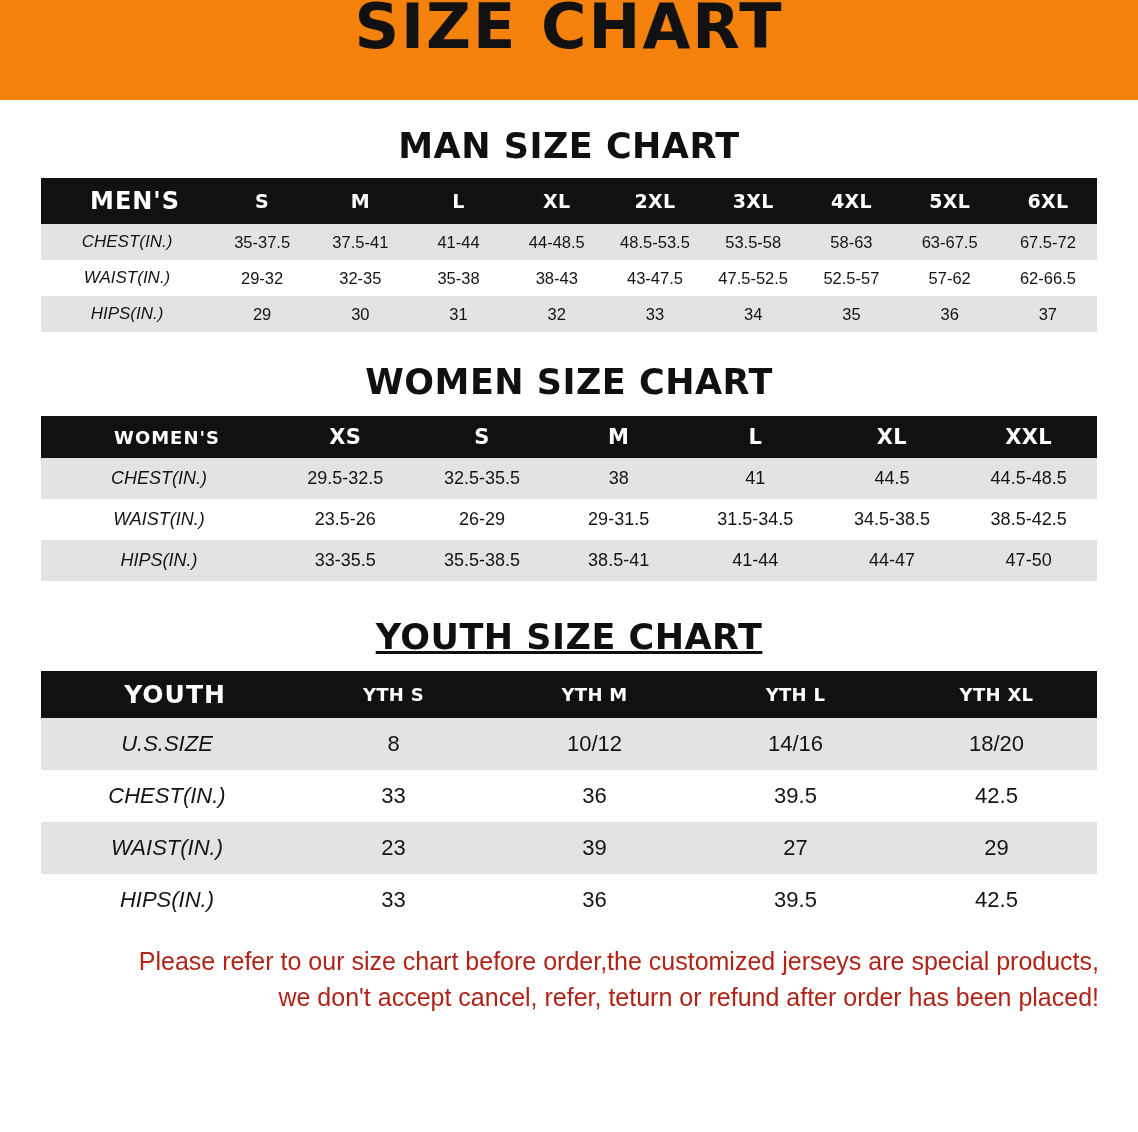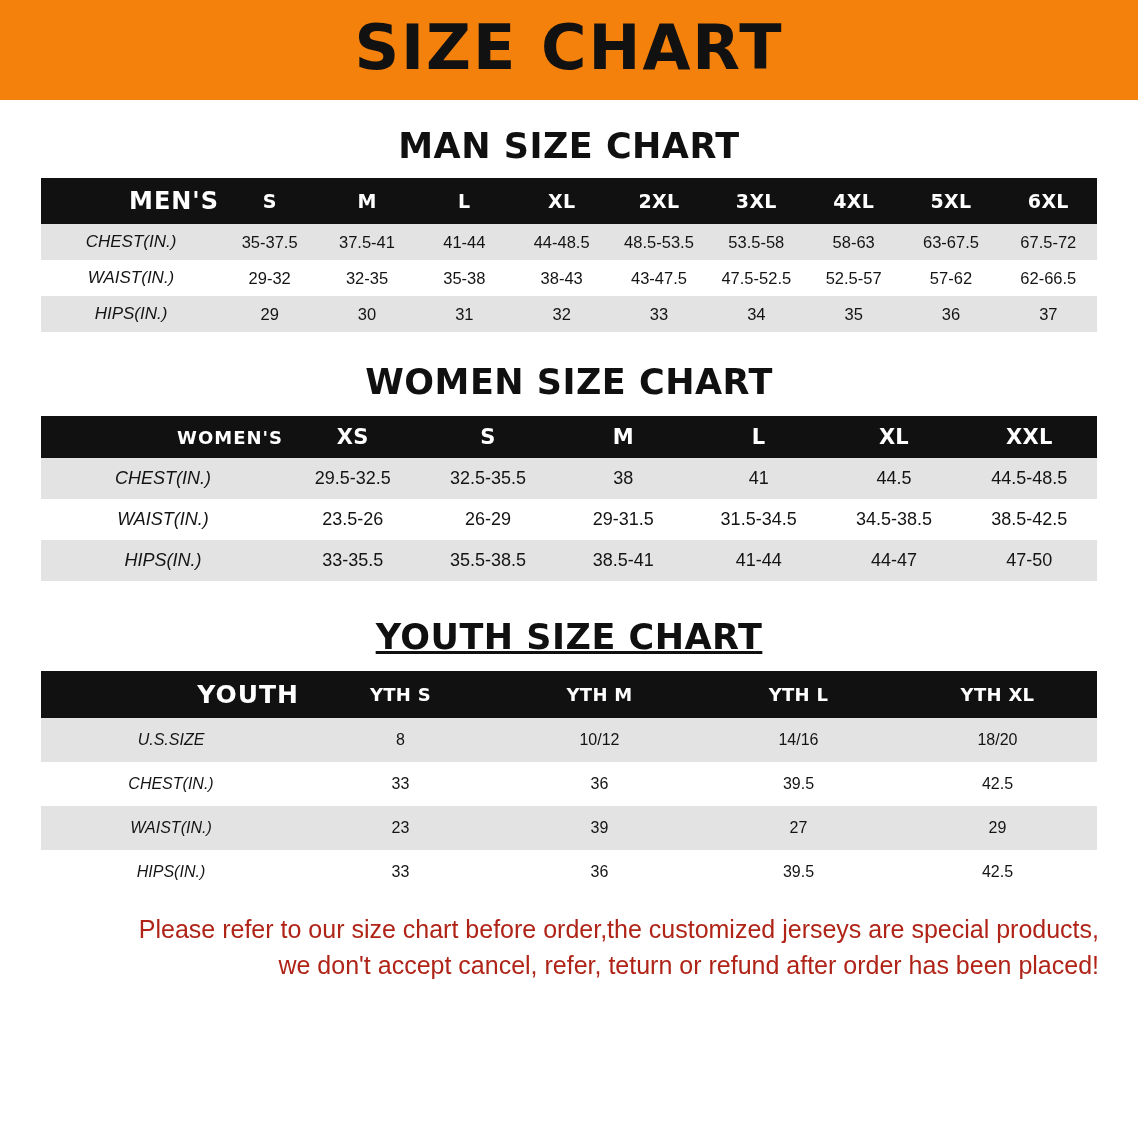--- a/index.html
+++ b/index.html
@@ -19,21 +19,20 @@
     height: 1132px;
     position: relative;
     background: #ffffff;
   }
 
   
   .banner {
     background: #f4810c;
     height: 100px;
     display: flex;
-    align-items: center;
     justify-content: center;
   }
   .banner-title {
     font-family: "DejaVu Sans", sans-serif;
     font-weight: bold;
     font-size: 62px;
     letter-spacing: 2px;
     color: #111111;
     line-height: 1;
     margin-top: -4px;
@@ -66,22 +65,22 @@
     background: #111111;
     color: #ffffff;
     font-family: "DejaVu Sans", sans-serif;
     font-weight: bold;
     text-align: center;
     padding: 9px 2px;
     font-size: 19px;
     letter-spacing: 0.3px;
   }
   thead th.corner {
-    text-align: right;
-    padding-left: 26px;
+    text-align: center;
+    padding-left: 18px;
     font-size: 24px;
     letter-spacing: 1px;
   }
   tbody td {
     text-align: center;
     font-size: 17px;
     padding: 8px 2px;
     color: #141414;
     font-family: "Liberation Sans", sans-serif;
   }
@@ -104,21 +103,21 @@
   #women-table { margin-top: 14px; }
   #women-table thead th.corner { width: 216px; font-size: 18px; }
   #women-table thead th { font-size: 21px; }
   #women-table tbody td { font-size: 18px; padding: 10px 2px; }
   #women-table tbody td.rowlabel { width: 216px; }
 
   
   #youth-table { margin-top: 14px; }
   #youth-table thead th.corner { width: 232px; font-size: 25px; }
   #youth-table thead th { font-size: 18px; }
-  #youth-table tbody td { font-size: 16px; padding: 13px 6px; margin-left: 8px; }
+  #youth-table tbody td { font-size: 22px; padding: 13px 6px; margin-left: 8px; }
   #youth-table tbody td.rowlabel { width: 232px; }
 
   
   .note {
     margin: 18px auto 0 auto;
     width: 1060px;
     color: #b02418;
     font-family: "Liberation Sans", sans-serif;
     font-size: 25px;
     line-height: 1.42;

